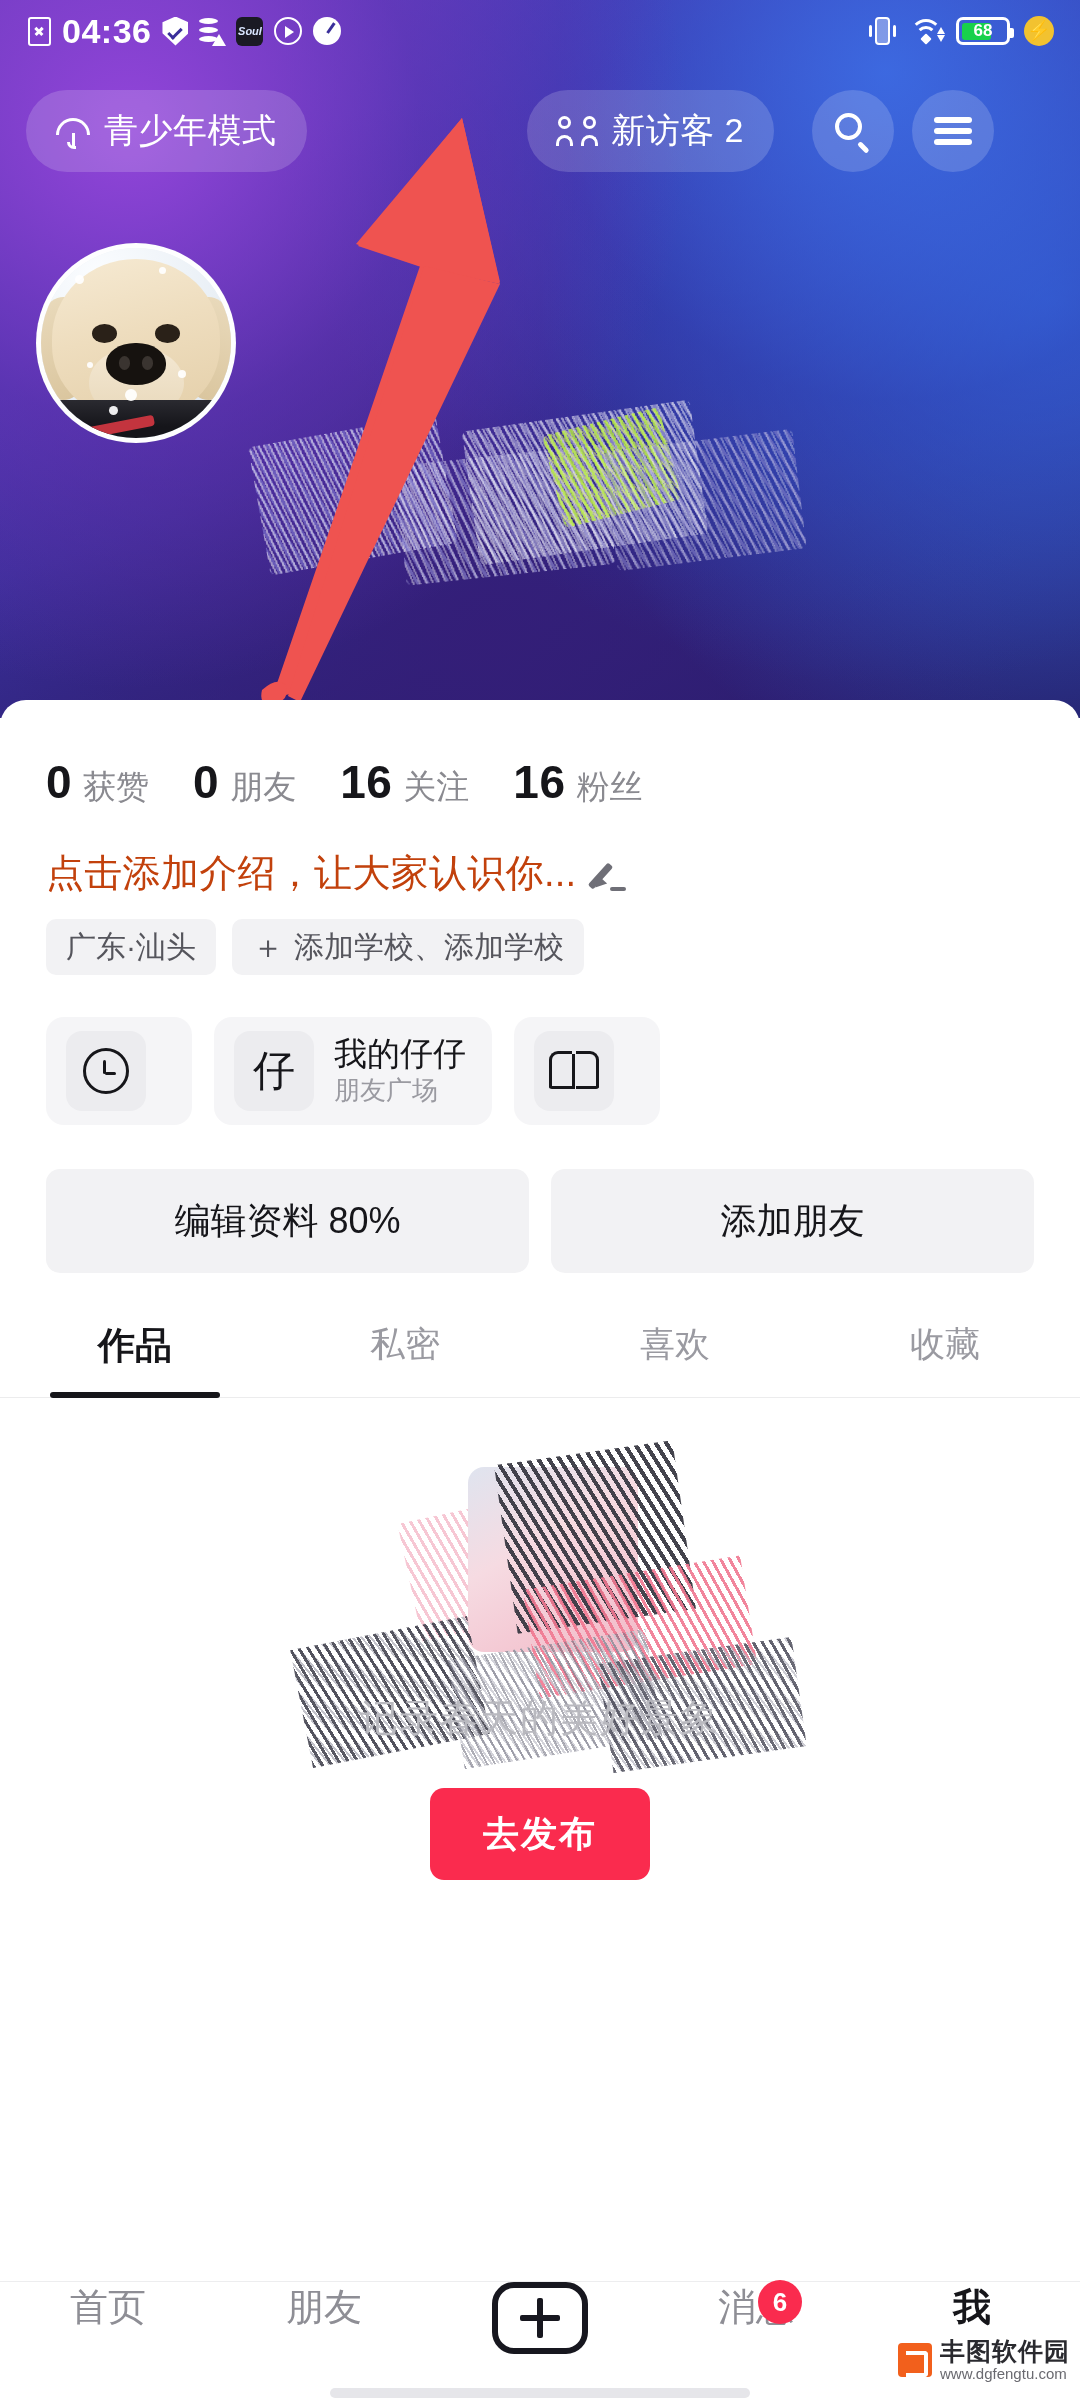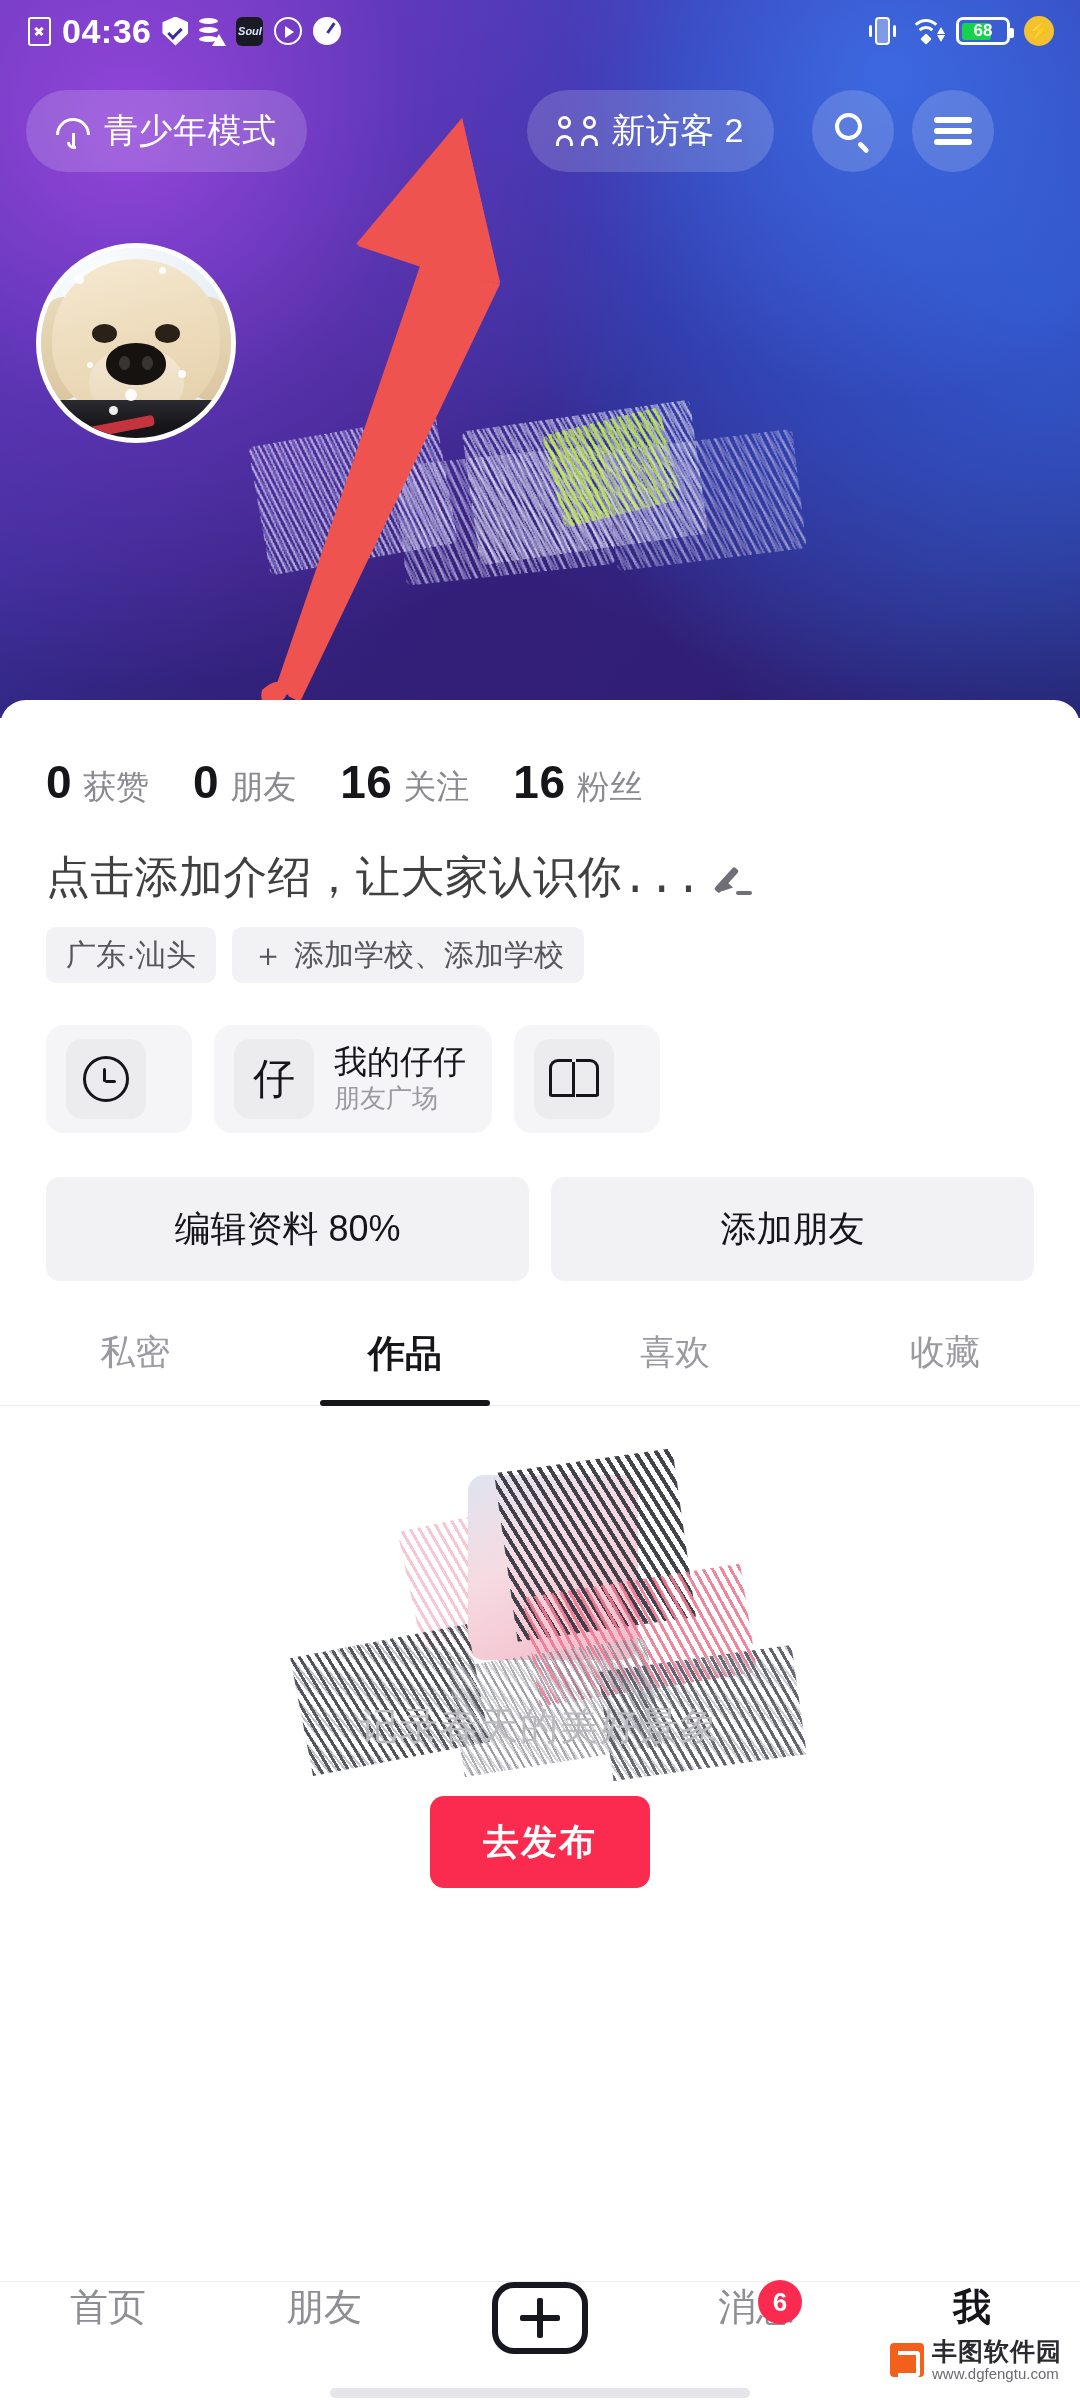--- a/index.html
+++ b/index.html
@@ -181,21 +181,21 @@
   .sheet {
     position:absolute; left:0; top:700px; width:1080px; height:1708px;
     background:#fff; border-radius:26px 26px 0 0; z-index:28;
   }
   .stats { display:flex; align-items:baseline; padding:55px 0 0 46px; gap:44px; }
   .stat { display:flex; align-items:baseline; gap:11px; }
   .stat .num { font-size:46px; font-weight:700; color:#16161a; letter-spacing:.5px; }
   .stat .lbl { font-size:33px; color:#8a8a90; }
 
   .bio { padding:38px 46px 0 46px; display:flex; align-items:center; gap:14px; }
-  .bio .txt { font-size:44px; color:#404040; letter-spacing:.3px;font-family:Liberation Mono, monospace; }
+  .bio .txt { font-size:38px; color:#c2410c; letter-spacing:.3px; }
   .pencil { width:38px; height:38px; position:relative; flex:none; }
   .pencil .shaft { position:absolute; left:7px; top:6px; width:7px; height:30px; background:#6f6f77;
     border-radius:2px; transform:rotate(42deg); transform-origin:center; }
   .pencil .tip { position:absolute; left:3px; bottom:4px; width:0; height:0;
     border-left:6px solid transparent; border-right:6px solid transparent; border-top:11px solid #6f6f77;
     transform:rotate(42deg); }
   .pencil .base { position:absolute; right:2px; bottom:2px; width:16px; height:4px; background:#6f6f77; border-radius:2px;}
 
   .tags { display:flex; gap:16px; padding:20px 46px 0 46px; }
   .tag { background:#f2f2f4; border-radius:10px; height:56px; display:flex; align-items:center;
@@ -270,21 +270,21 @@
   .plusbtn:before, .plusbtn:after { content:""; position:absolute; background:#17171f; border-radius:2px; }
   .plusbtn:before { width:40px; height:6px; }
   .plusbtn:after  { width:6px; height:40px; }
   .badge { position:absolute; top:-2px; right:62px; min-width:44px; height:44px; border-radius:22px;
     background:#fa2b4e; color:#fff; font-size:26px; font-weight:700;
     display:flex; align-items:center; justify-content:center; padding:0 8px; }
   .homebar { position:absolute; left:50%; transform:translateX(-50%); bottom:10px;
     width:420px; height:10px; background:#e6e6ea; border-radius:5px; }
 
   
-  .wm { position:absolute; right:18px; bottom:26px; display:flex; align-items:center; gap:8px; z-index:60; }
+  .wm { position:absolute; right:10px; bottom:26px; display:flex; align-items:center; gap:8px; z-index:60; }
   .wm .mark { width:34px; height:34px; background:#f2601c; border-radius:4px; position:relative; }
   .wm .mark:after { content:""; position:absolute; left:8px; top:8px; width:18px; height:18px;
     border:4px solid #fff; border-left:none; border-radius:0 4px 4px 0; }
   .wm .txts { display:flex; flex-direction:column; line-height:1.1; }
   .wm .t1 { font-size:25px; font-weight:700; color:#2a2a2f; letter-spacing:1px; }
   .wm .t2 { font-size:15px; color:#6a6a70; }
 </style>
 </head>
 <body>
 
@@ -465,25 +465,25 @@
     <div class="actions">
       <div class="actbtn">
         <span>编辑资料 80%</span>
       </div>
       <div class="actbtn">
         <span>添加朋友</span>
       </div>
     </div>
 
     <div class="tabs">
+      <div class="tab active">
+        <span>作品</span>
+      </div>
       <div class="tab">
         <span>私密</span>
-      </div>
-      <div class="tab active">
-        <span>作品</span>
       </div>
       <div class="tab">
         <span>喜欢</span>
       </div>
       <div class="tab">
         <span>收藏</span>
       </div>
     </div>
 
     <div class="empty">

